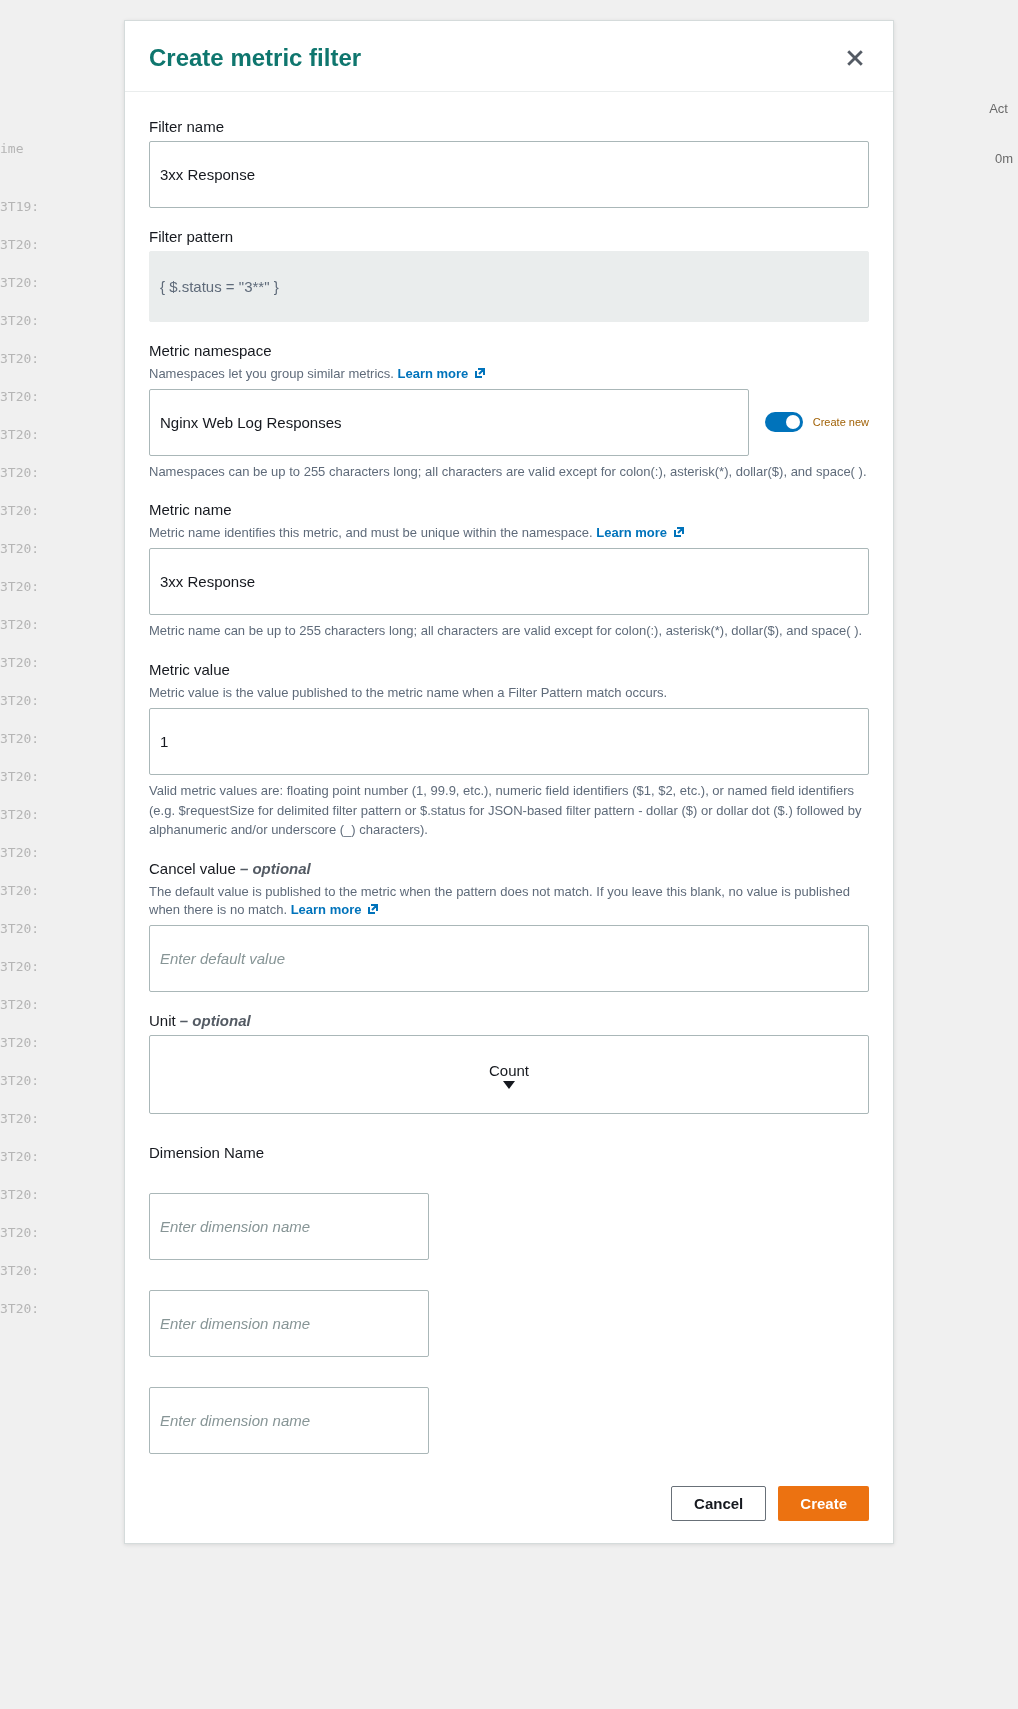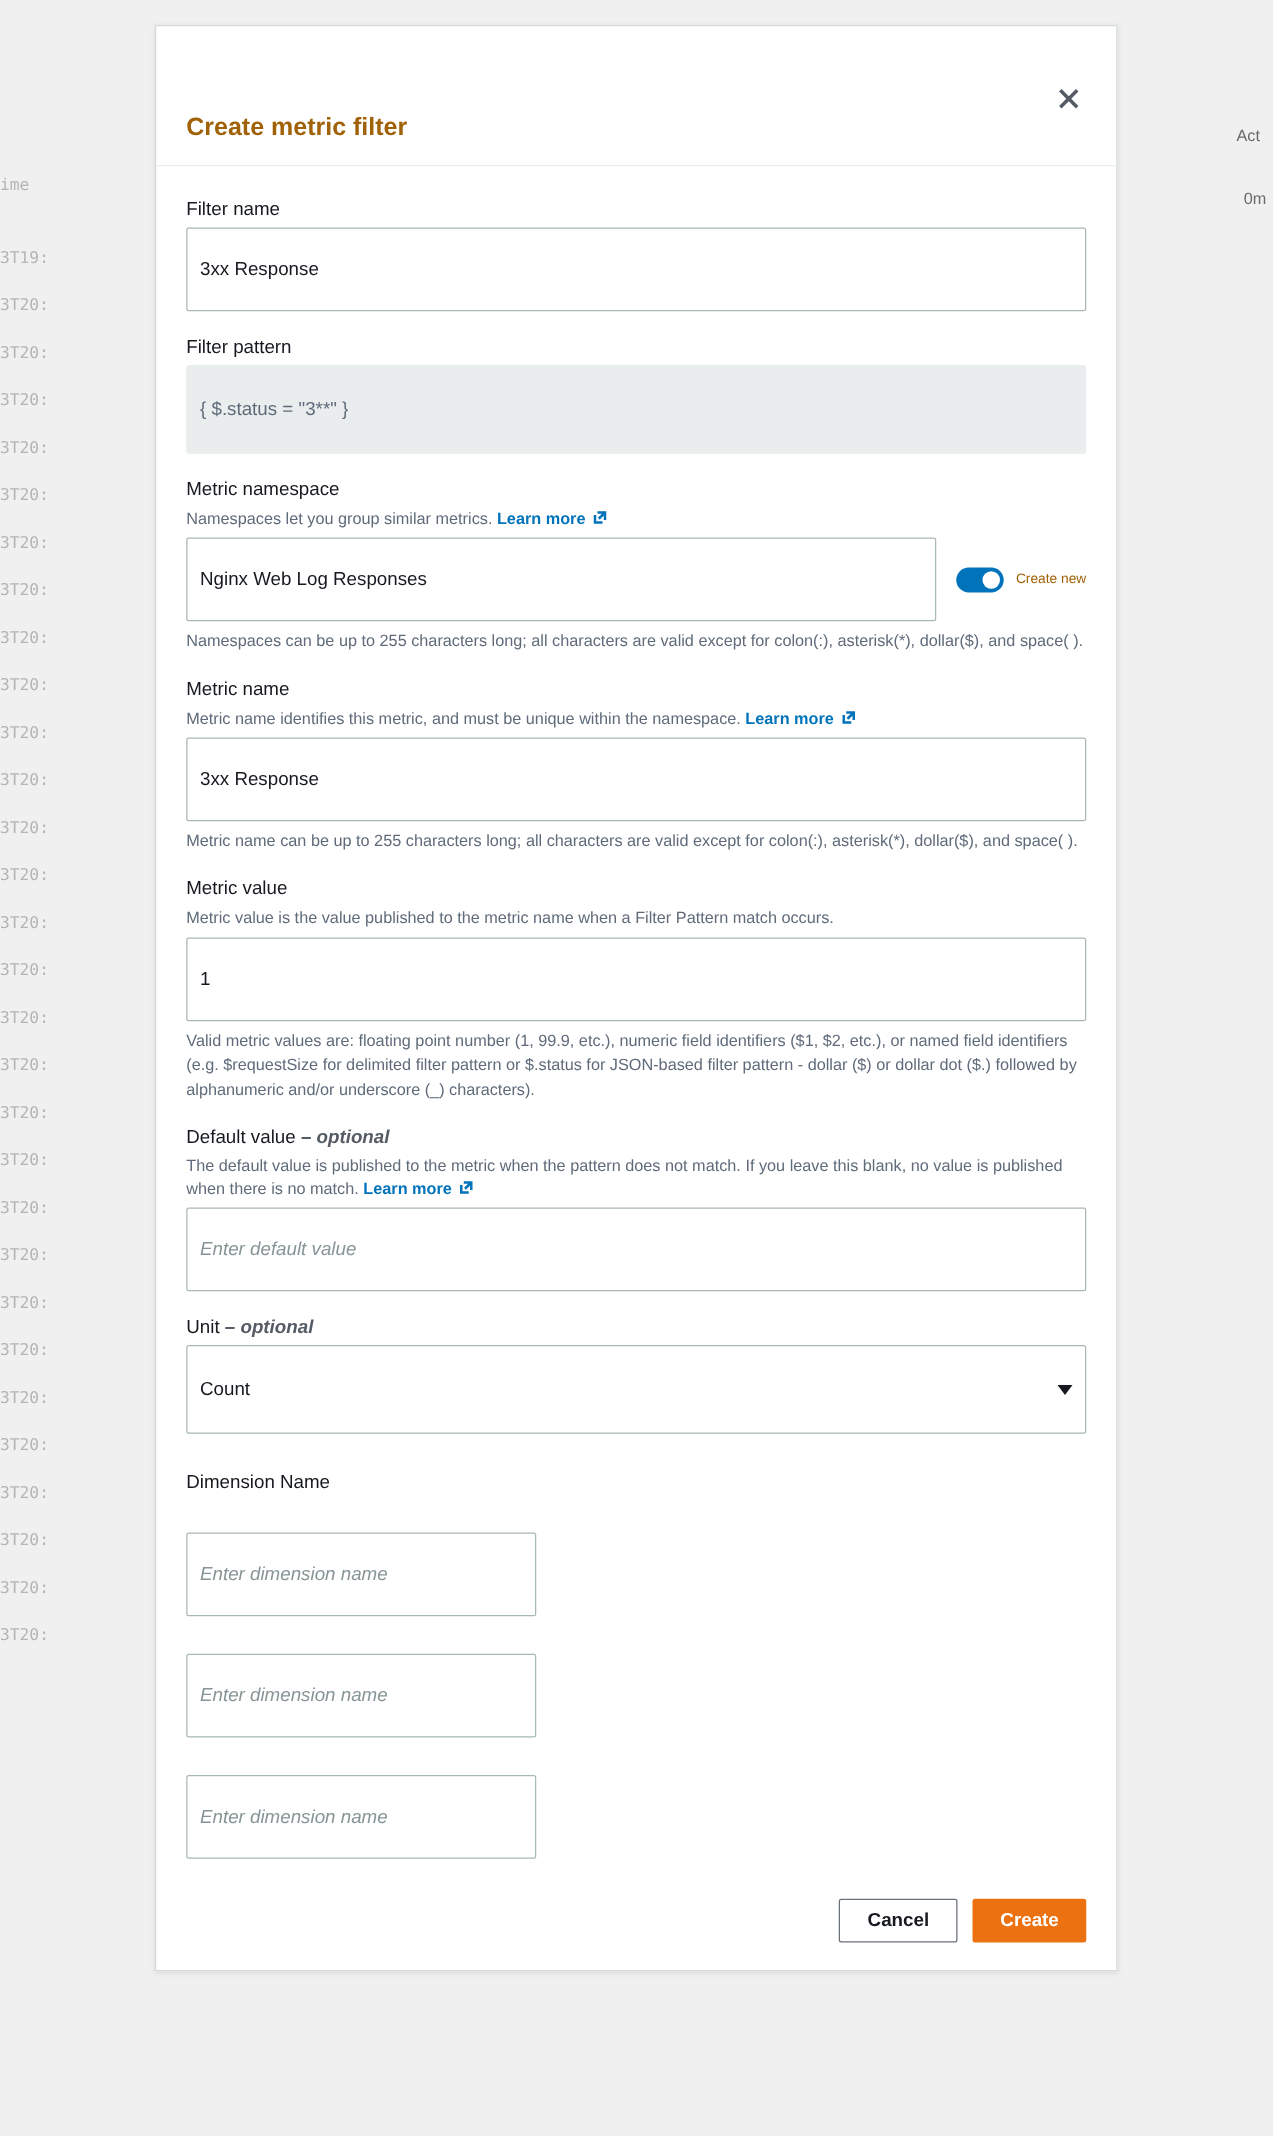--- a/index.html
+++ b/index.html
@@ -44,24 +44,23 @@
     box-shadow: 0 1px 4px rgba(0,0,0,0.1);
   }
   .modal-header {
     display: flex;
     justify-content: space-between;
     align-items: center;
     padding: 20px 24px 16px 24px;
     border-bottom: 1px solid #eaeded;
   }
   .modal-title {
-    font-size: 20px;
+    font-size: 24px;
     font-weight: 700;
-    color: #a16207;
-    margin-top: 47px;
+    color: #0f766e;
   }
   .close-btn {
     background: none; border: none; cursor: pointer;
     width: 28px; height: 28px;
     display: flex; align-items: center; justify-content: center;
   }
   .close-btn svg { width: 18px; height: 18px; stroke: #545b64; stroke-width: 2.5; }
   .modal-body { padding: 12px 24px 0 24px; }
   .field { margin-top: 18px; }
   .field:first-child { margin-top: 12px; }
@@ -96,20 +95,21 @@
     background: #0073bb; position: relative; cursor: pointer;
   }
   .toggle::after {
     content: ''; position: absolute; width: 14px; height: 14px;
     background: #fff; border-radius: 50%; top: 3px; right: 3px;
   }
   .toggle-label { font-size: 11px; color: #a16207; }
   .select-box {
     display: flex; justify-content: space-between; align-items: center;
     cursor: pointer;
+    flex-direction: column;
   }
   .select-box .tri {
     width: 0; height: 0; border-left: 6px solid transparent;
     border-right: 6px solid transparent; border-top: 8px solid #16191f;
   }
   .dim-grid { display: flex; gap: 24px; margin-top: 28px; }
   .dim-col { flex: 0 0 280px; }
   .dim-col-spacer { flex: 1; }
   .dim-head { font-size: 15px; color: #16191f; margin-bottom: 14px; }
   .dim-col input { margin-bottom: 14px; margin-top: 16px; }
@@ -221,21 +221,21 @@
 
     <div class="field">
       <label class="label">Metric value</label>
       <div class="hint">Metric value is the value published to the metric name when a Filter Pattern match occurs.</div>
       <input type="text" value="1" style="">
       <div class="hint-below">Valid metric values are: floating point number (1, 99.9, etc.), numeric field identifiers ($1, $2, etc.), or named field identifiers (e.g. $requestSize for delimited filter pattern or $.status for JSON-based filter pattern - dollar ($) or dollar dot ($.) followed by alphanumeric and/or underscore (_) characters).</div>
     </div>
 
     <div class="field">
       <label class="label">
-        <span>Default value </span><span class="optional">– optional</span>
+        <span>Cancel value </span><span class="optional">– optional</span>
       </label>
       <div class="hint">
         <span>The default value is published to the metric when the pattern does not match. If you leave this blank, no value is published when there is no match. </span><a href="#" class="link"><span>Learn more</span> <svg viewBox="0 0 12 12">
               <path d="M4 2h6v6M10 2L5 7M8 10H2V4"></path>
             </svg></a>
       </div>
       <input type="text" placeholder="Enter default value" style="">
     </div>
 
     <div class="field">

